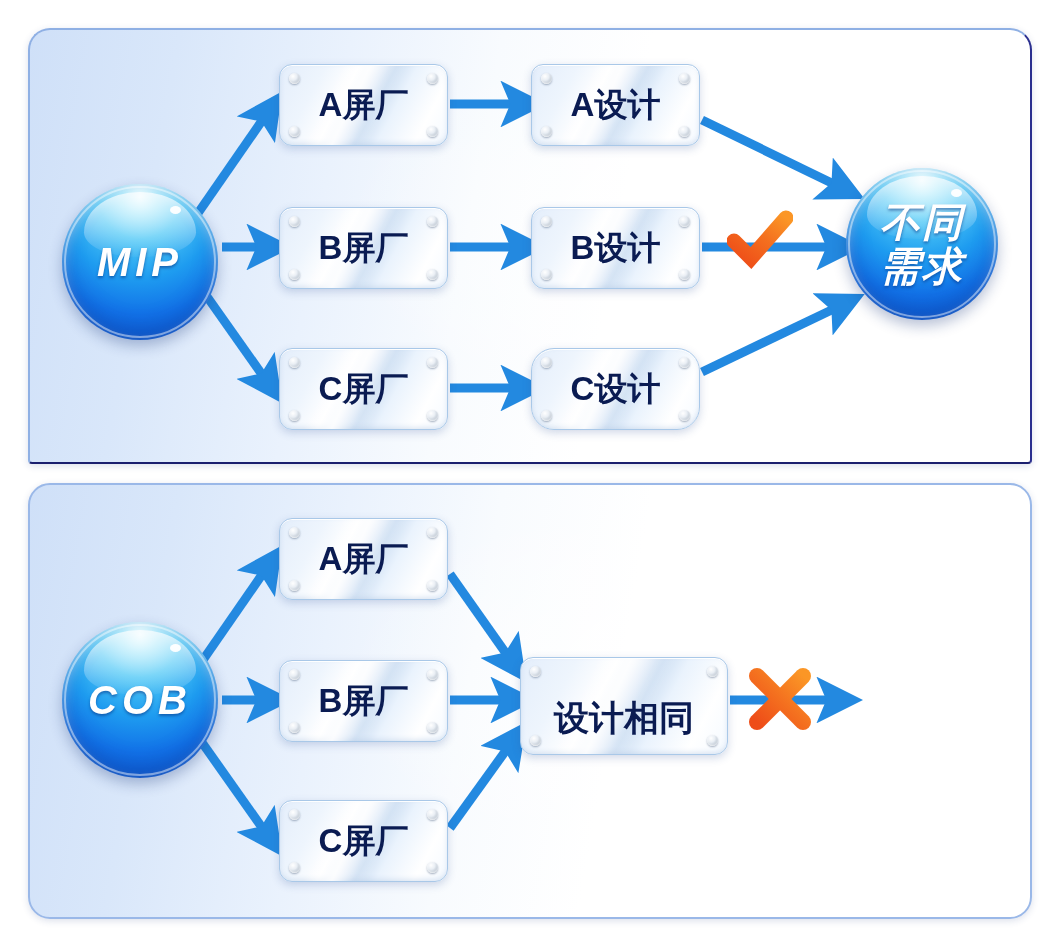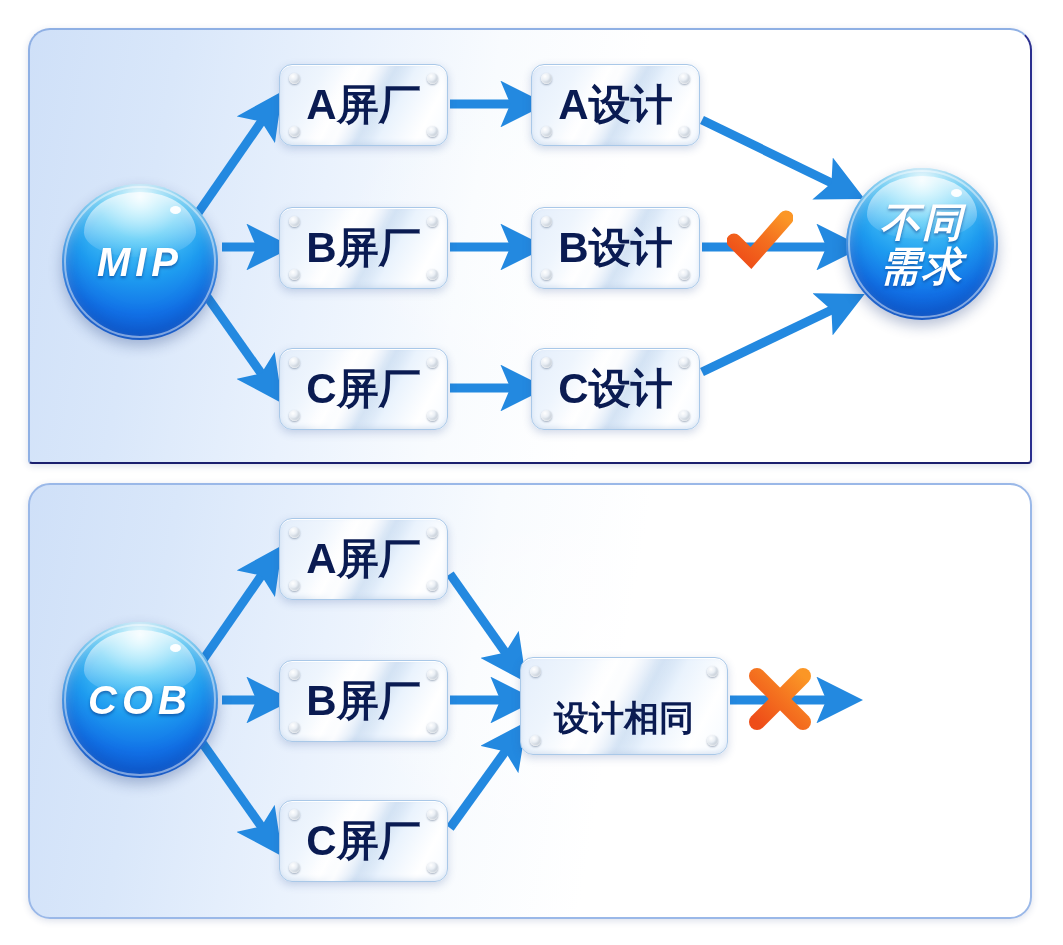--- a/index.html
+++ b/index.html
@@ -167,34 +167,34 @@
   }
   .screw.tl { left: 9px;  top: 8px; }
   .screw.tr { right: 9px; top: 8px; }
   .screw.bl { left: 9px;  bottom: 8px; }
   .screw.br { right: 9px; bottom: 8px; }
 
   .plaque-label {
     position: relative;
     z-index: 2;
     color: #0a1b52;
-    font-size: 42px;
+    font-size: 33px;
     font-weight: bold;
     letter-spacing: 0px;
     white-space: nowrap;
   }
   .plaque-label.wide { font-size: 35px; margin-top: 24px; }
 
   
   #p-a-factory { left: 279px; top: 64px;  width: 167px; height: 80px; }
   #p-b-factory { left: 279px; top: 207px; width: 167px; height: 80px; }
   #p-c-factory { left: 279px; top: 348px; width: 167px; height: 80px; }
-  #p-a-design  { left: 531px; top: 64px;  width: 167px; height: 80px; }
+  #p-a-design  { left: 531px; top: 64px;  width: 167px; height: 80px; border-radius: 12px; }
   #p-b-design  { left: 531px; top: 207px; width: 167px; height: 80px; }
-  #p-c-design  { left: 531px; top: 348px; width: 167px; height: 80px; }
+  #p-c-design  { left: 531px; top: 348px; width: 167px; height: 80px; border-radius: 23px; }
   
   #p-a-factory2 { left: 279px; top: 518px; width: 167px; height: 80px; }
   #p-b-factory2 { left: 279px; top: 660px; width: 167px; height: 80px; }
   #p-c-factory2 { left: 279px; top: 800px; width: 167px; height: 80px; }
   #p-same-design { left: 520px; top: 657px; width: 206px; height: 96px; }
 
   
   #arrows {
     position: absolute;
     left: 0; top: 0;

